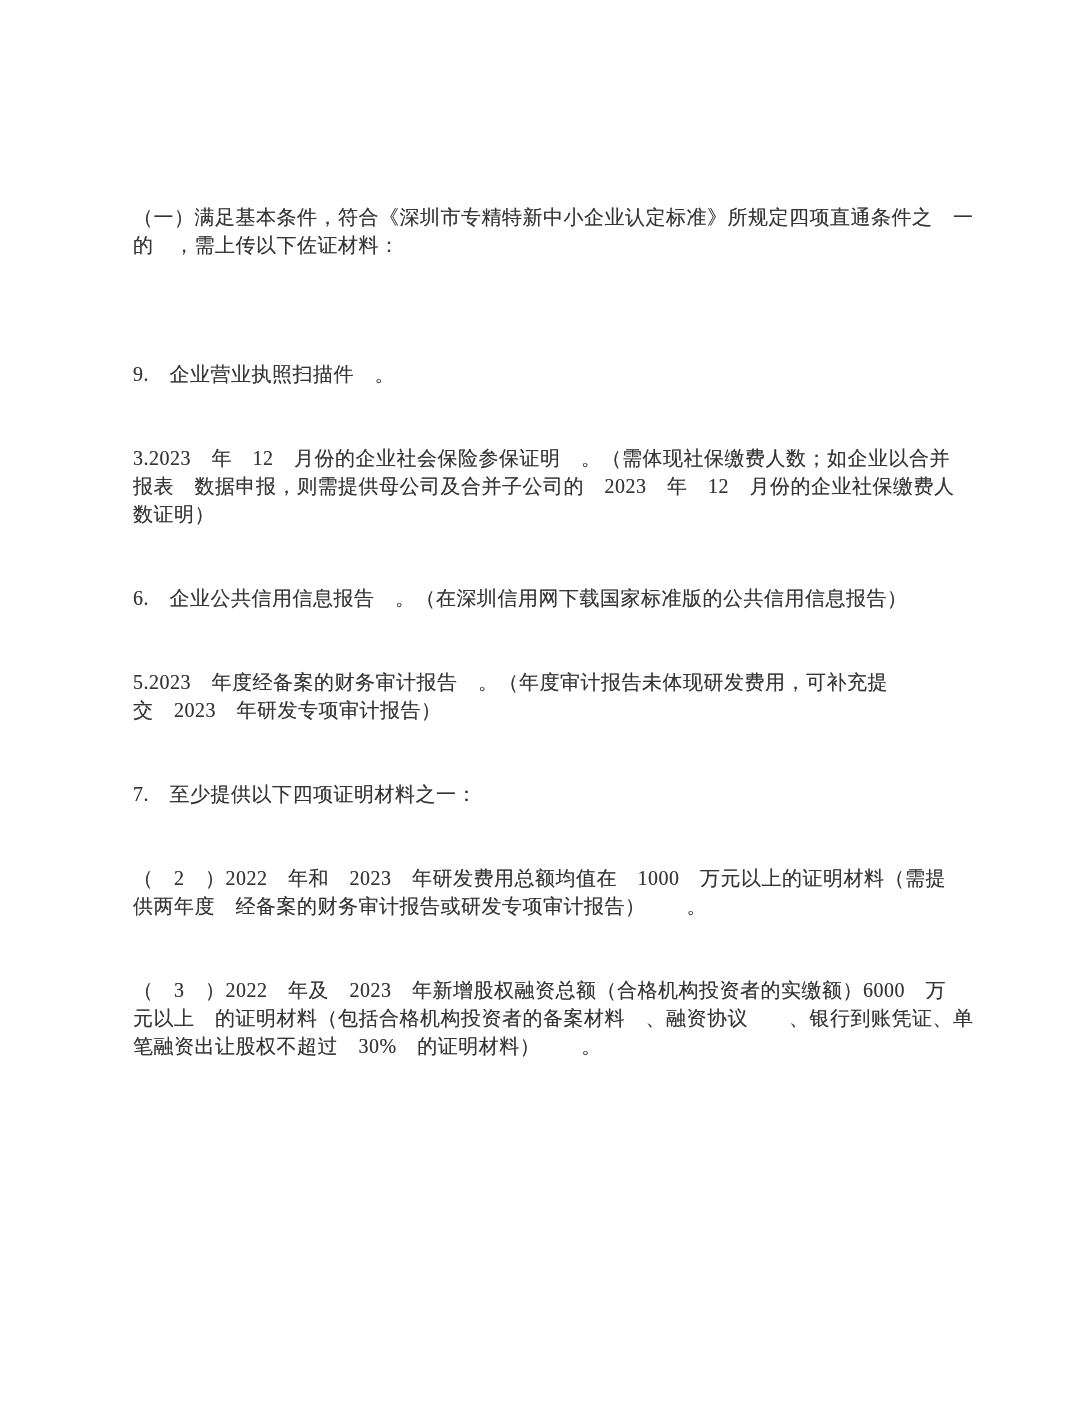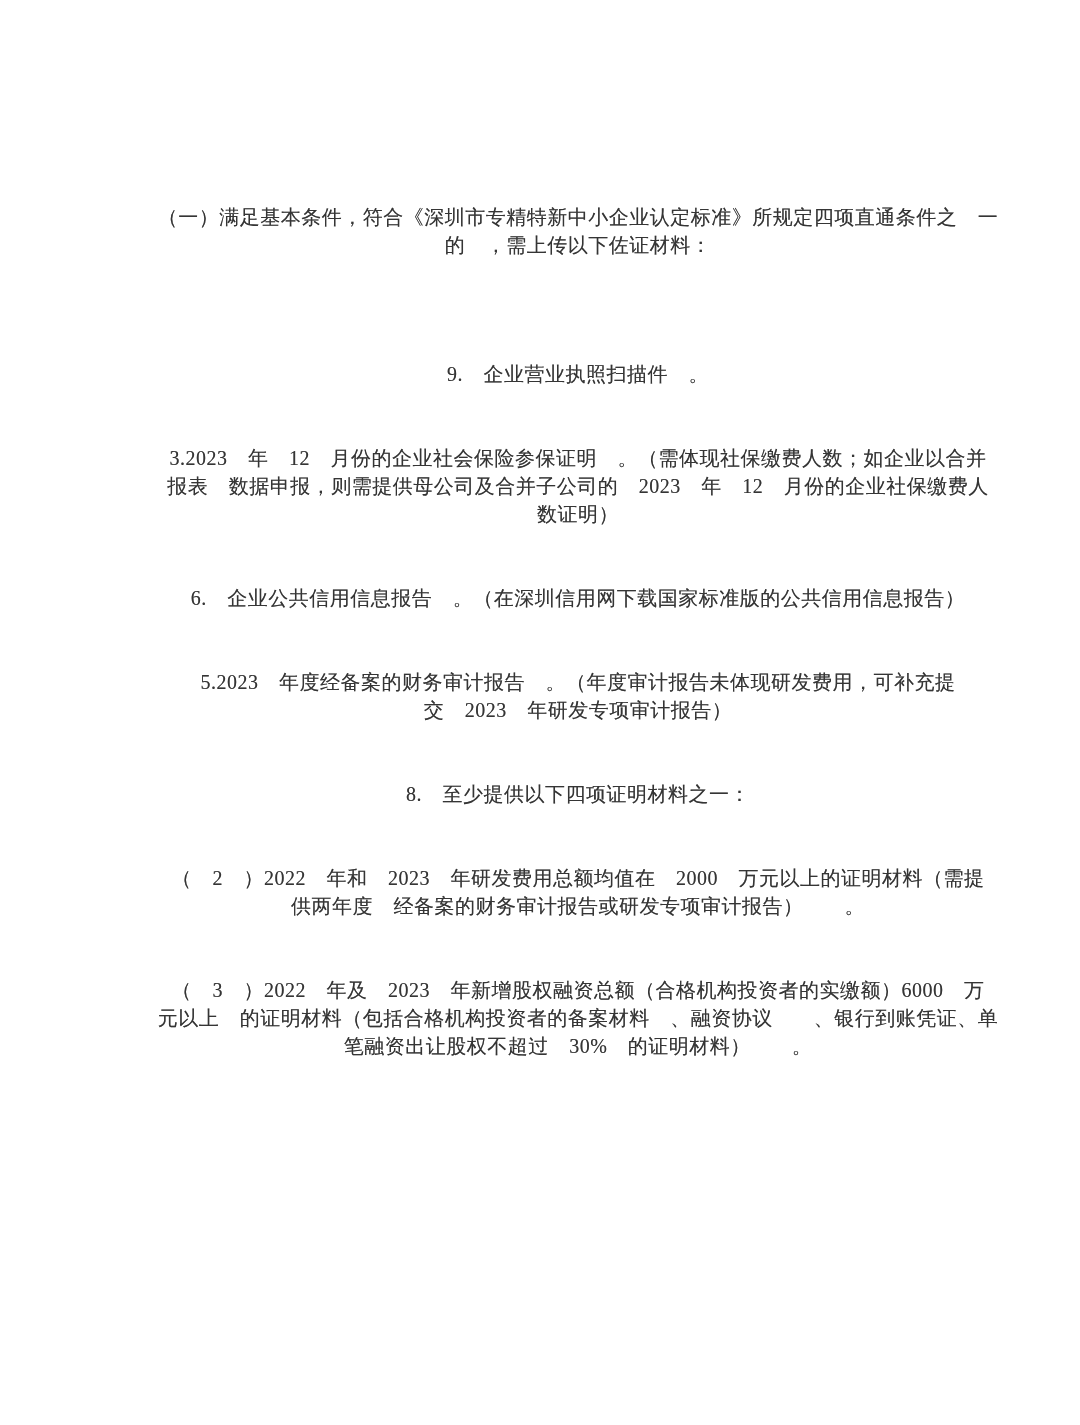--- a/index.html
+++ b/index.html
@@ -8,21 +8,20 @@
     background: #ffffff;
   }
   .page {
     position: relative;
     width: 1080px;
     height: 1425px;
     background: #ffffff;
     overflow: hidden;
     font-family: "Liberation Serif", "DejaVu Serif", serif;
     color: #353535;
-    text-align: center;
   }
   .content {
     position: absolute;
     left: 133px;
     top: 119px;
     width: 890px;
     font-size: 20px;
     line-height: 28px;
     letter-spacing: 0.5px;
     white-space: pre-wrap;
@@ -43,22 +42,22 @@
 
     <div class="para heading gap-after">（一）满足基本条件，符合《深圳市专精特新中小企业认定标准》所规定四项直通条件之　一
 的　，需上传以下佐证材料：</div>
     <div class="para">9.　企业营业执照扫描件　。</div>
     <div class="para">3.2023　年　12　月份的企业社会保险参保证明　。（需体现社保缴费人数；如企业以合并
 报表　数据申报，则需提供母公司及合并子公司的　2023　年　12　月份的企业社保缴费人
 数证明）</div>
     <div class="para">6.　企业公共信用信息报告　。（在深圳信用网下载国家标准版的公共信用信息报告）</div>
     <div class="para">5.2023　年度经备案的财务审计报告　。（年度审计报告未体现研发费用，可补充提
 交　2023　年研发专项审计报告）</div>
-    <div class="para">8.　至少提供以下四项证明材料之一：</div>
-    <div class="para">（　2　）2022　年和　2023　年研发费用总额均值在　2000　万元以上的证明材料（需提
+    <div class="para">7.　至少提供以下四项证明材料之一：</div>
+    <div class="para">（　2　）2022　年和　2023　年研发费用总额均值在　1000　万元以上的证明材料（需提
 供两年度　经备案的财务审计报告或研发专项审计报告）　　。</div>
     <div class="para">（　3　）2022　年及　2023　年新增股权融资总额（合格机构投资者的实缴额）6000　万
 元以上　的证明材料（包括合格机构投资者的备案材料　、融资协议　　、银行到账凭证、单
 笔融资出让股权不超过　30%　的证明材料）　　。</div>
     
 
     
     
     
     

